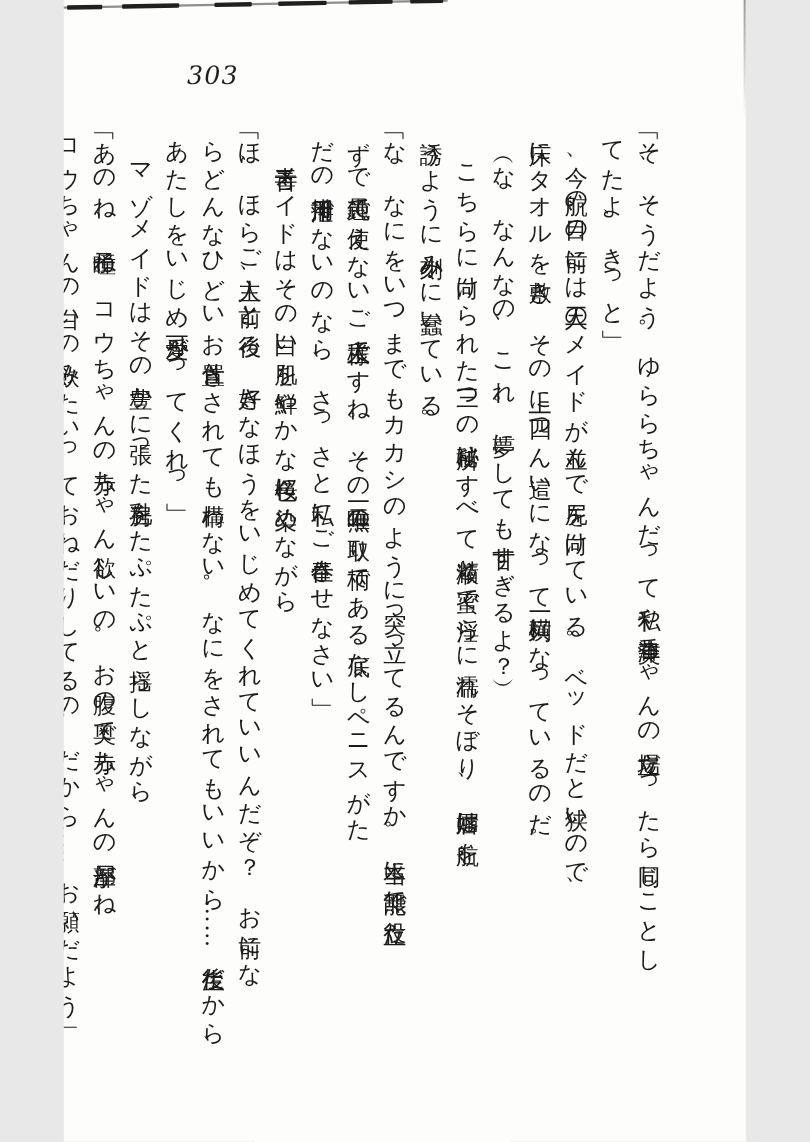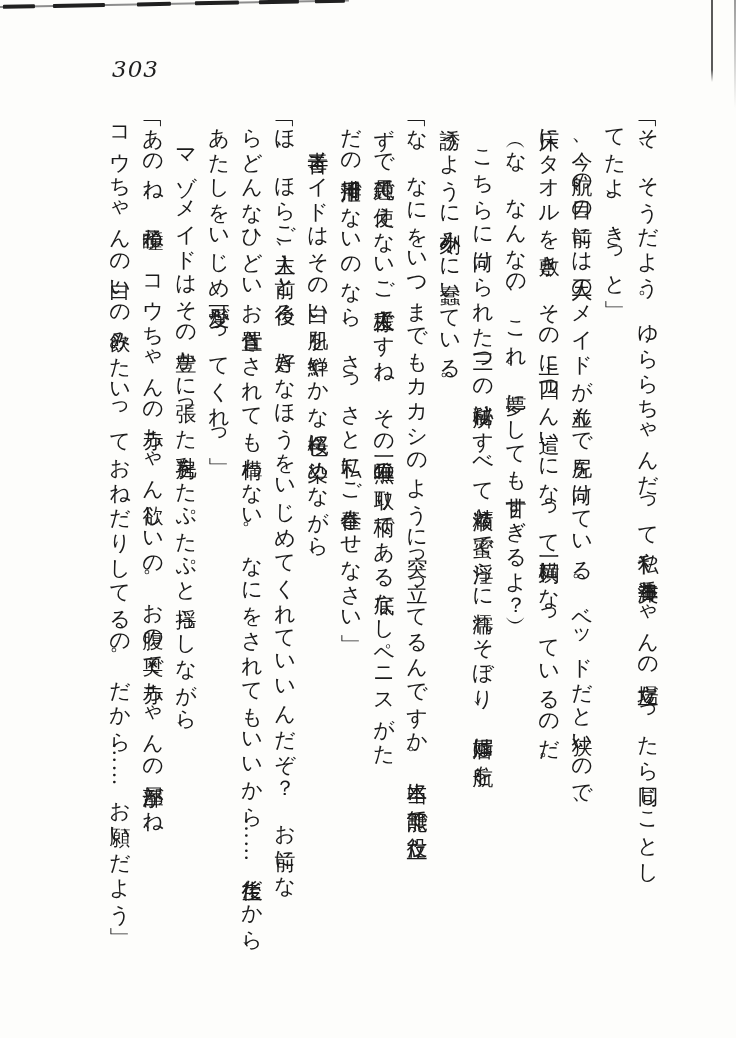--- a/index.html
+++ b/index.html
@@ -3,21 +3,21 @@
 <meta charset="utf-8">
 <style>
   html, body {
     margin: 0;
     padding: 0;
     background: #e8e8e8;
     font-family: "DejaVu Serif", "Liberation Serif", serif;
   }
   .page {
     position: relative;
-    width: 736px;
+    width: 620px;
     height: 1038px;
     background: #fdfdfb;
     overflow: hidden;
     margin: 0 auto;
   }
   
   .scan-top {
     position: absolute;
     top: 5px;
     left: -3px;

